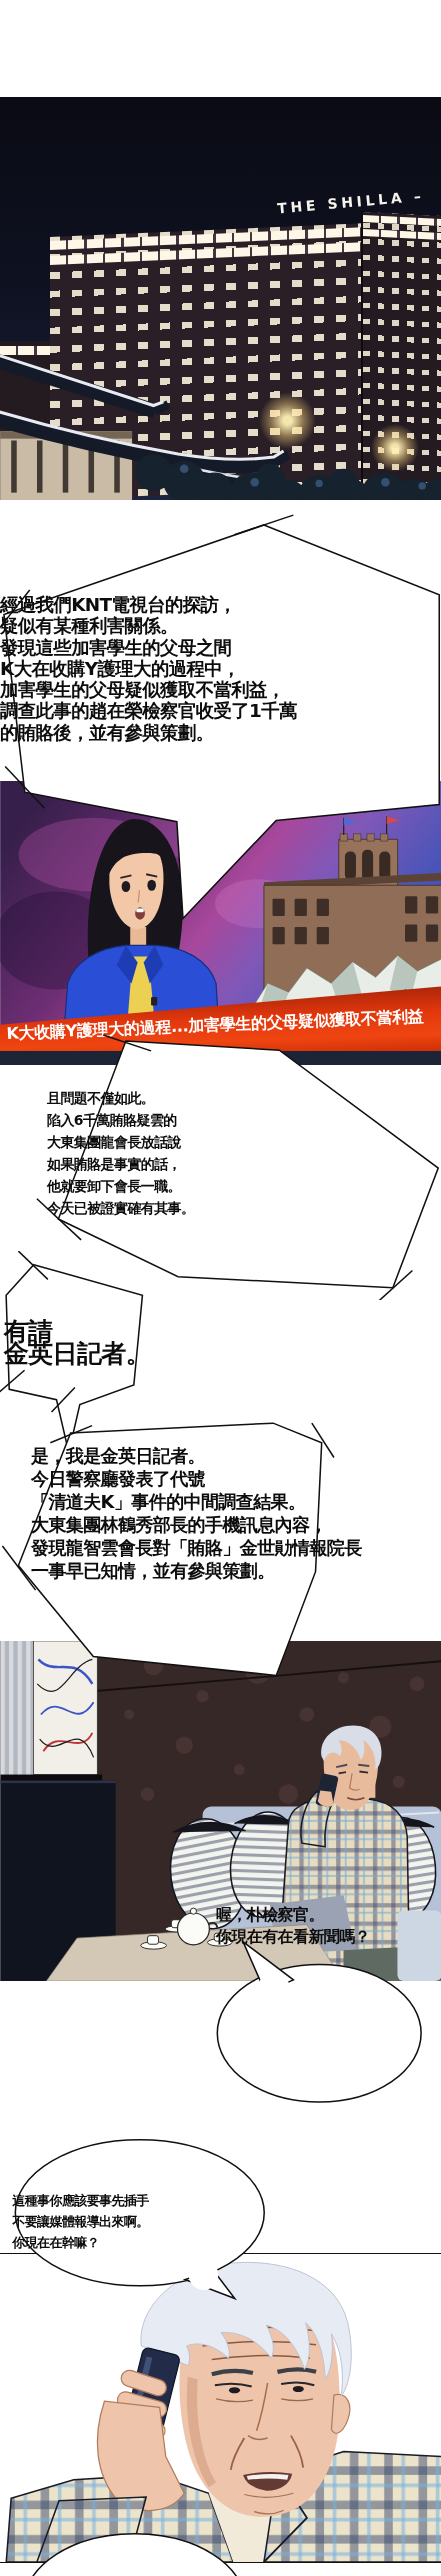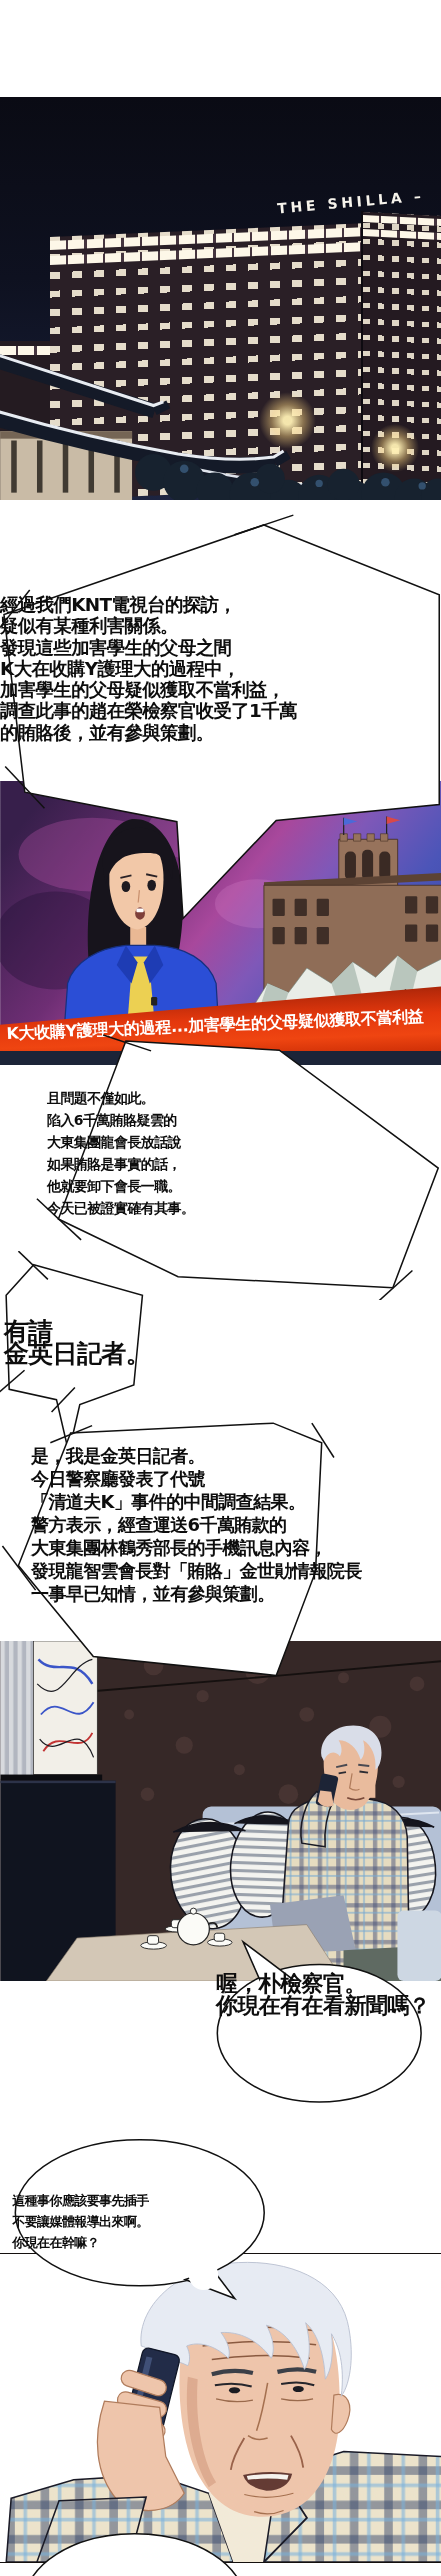--- a/index.html
+++ b/index.html
@@ -41,21 +41,21 @@
      border-top:1.2px solid #14100e;border-bottom:1.2px solid #14100e;box-sizing:border-box;}
   
   .bubble-svg{position:absolute;z-index:10;}
   .btxt{position:absolute;z-index:11;font-weight:700;color:#0d0d0d;text-align:left;
      letter-spacing:-0.6px;}
   .btxt .l{white-space:nowrap;}
   #t1{left:0;top:594px;width:437px;font-size:18.4px;line-height:21.3px;}
   #t2{left:0;top:1087px;width:429px;font-size:14px;line-height:22px;padding-left:47px;}
   #t3{left:3.7px;top:1313px;width:123px;font-size:25px;line-height:21.5px;margin-top:8px;}
   #t4{left:31px;top:1444px;width:411px;font-size:18px;line-height:23px;}
-  #t5{left:216px;top:1973px;width:206px;font-size:22px;line-height:22.4px;}
+  #t5{left:216px;top:1904px;width:206px;font-size:16px;line-height:22.4px;}
   #t6{left:12.3px;top:2190px;width:255px;font-size:13px;line-height:21px;}
   .outline{fill:#ffffff;stroke:#111111;stroke-width:2.5;stroke-linejoin:miter;}
   .spur{stroke:#111111;stroke-width:2.5;}
 </style>
 </head>
 <body>
 
 <div id="page">
 
   <div id="panel-hotel" class="abs">
@@ -427,21 +427,20 @@
     <div class="l">今天已被證實確有其事。</div>
   </div>
   <div id="t3" class="btxt">
     <div class="l">有請</div>
     <div class="l">金英日記者。</div>
   </div>
   <div id="t4" class="btxt">
     <div class="l">是，我是金英日記者。</div>
     <div class="l">今日警察廳發表了代號</div>
     <div class="l">「清道夫K」事件的中間調查結果。</div>
-    <div class="l">警方表示，經查運送6千萬賄款的</div>
     <div class="l">大東集團林鶴秀部長的手機訊息內容，</div>
     <div class="l">發現龍智雲會長對「賄賂」金世勛情報院長</div>
     <div class="l">一事早已知情，並有參與策劃。</div>
   </div>
   <div id="t5" class="btxt">
     <div class="l">喔，朴檢察官。</div>
     <div class="l">你現在有在看新聞嗎？</div>
   </div>
   <div id="t6" class="btxt">
     <div class="l">這種事你應該要事先插手</div>

